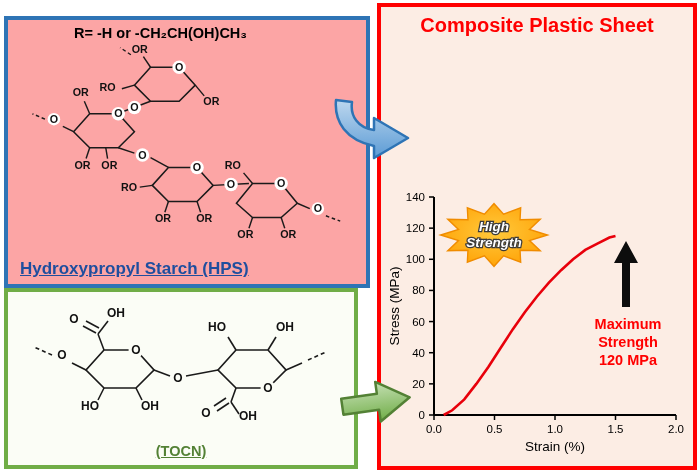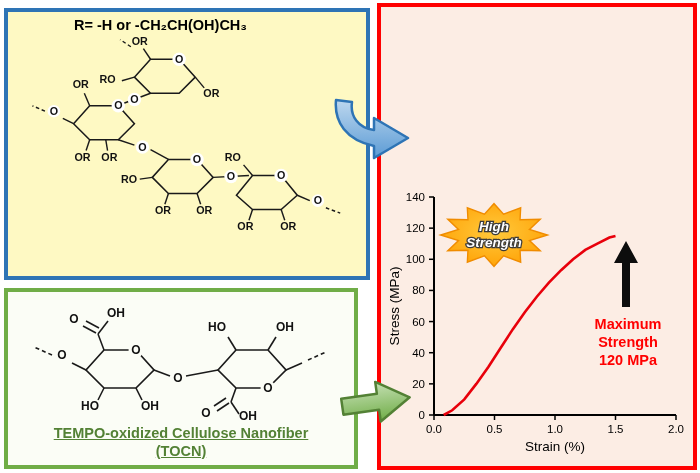--- a/index.html
+++ b/index.html
@@ -1,19 +1,19 @@
 <!DOCTYPE html>
 <html><head>
 <meta charset="utf-8">
 <style>
   html,body{margin:0;padding:0;background:#fff;}
   .page{position:relative;width:700px;height:473px;background:#ffffff;
         font-family:"Liberation Sans",sans-serif;overflow:hidden;}
   .panel{position:absolute;box-sizing:border-box;}
-  .hps-panel{left:4px;top:8px;width:366px;height:272px;border:4px solid #2E74B5;background:#fef9c3;}
+  .hps-panel{left:4px;top:16px;width:366px;height:272px;border:4px solid #2E74B5;background:#fca5a5;}
   .r-note{position:absolute;top:5px;left:66px;font-size:14.5px;font-weight:bold;color:#000;white-space:nowrap;}
   .hps-name{position:absolute;bottom:5px;left:12px;font-size:17px;font-weight:bold;
             color:#1F4E9E;text-decoration:underline;}
   .tocn-panel{left:4px;top:288px;width:354px;height:181px;border:4px solid #70AD47;background:#FBFDF6;}
   .tocn-name{position:absolute;bottom:5px;left:0;width:100%;text-align:center;font-size:14.5px;
              font-weight:bold;color:#538135;text-decoration:underline;line-height:1.25;}
   .composite-panel{left:377px;top:3px;width:320px;height:467px;border:4px solid #FF0000;background:#FCEDE4;}
   .composite-title{position:absolute;top:7px;left:0;width:100%;text-align:center;
                    font-size:20px;font-weight:bold;color:#FF0000;}
   .photo{position:absolute;left:6px;top:36px;width:300px;height:140px;overflow:hidden;
@@ -136,20 +136,21 @@
         <text class="atom" x="188" y="142">O</text>
         <text class="atom" x="226" y="161">O</text>
         <text class="atom" x="228" y="140">RO</text>
         <text class="atom" x="242" y="217">OR</text>
         <text class="atom" x="290" y="217">OR</text>
         <text class="atom" x="282" y="160">O</text>
         <text class="atom" x="323" y="188">O</text>
       </g>
     </svg>
 
+    <div class="hps-name">Hydroxypropyl Starch (HPS)</div>
   </div>
 
   <div class="panel tocn-panel">
     <svg width="344" height="126" viewBox="0 -8 344 126" style="position:absolute;left:4px;top:6px">
       <g>
         <polygon class="ring" points="74,64 92,44 124,44 142,64 124,82 92,82"></polygon>
         <polygon class="ring" points="206,64 224,44 256,44 274,64 256,82 224,82"></polygon>
 
         <line class="bond" x1="92" y1="44" x2="86" y2="28"></line>
         <line class="bond" x1="84" y1="27" x2="71" y2="20"></line>
@@ -189,26 +190,27 @@
         <text class="atom" x="138" y="104">OH</text>
         <text class="atom" x="166" y="76">O</text>
         <text class="atom" x="205" y="25">HO</text>
         <text class="atom" x="273" y="25">OH</text>
         <text class="atom" x="256" y="86">O</text>
         <text class="atom" x="194" y="111">O</text>
         <text class="atom" x="236" y="114">OH</text>
       </g>
     </svg>
     <div class="tocn-name">
-      <span>TEMPO-oxidized Cellulose Nanofiber</span><br>
+      <br>
       <span>(TOCN)</span>
     </div>
   </div>
 
   <div class="panel composite-panel">
+    <div class="composite-title">Composite Plastic Sheet</div>
 
 
     <svg class="chart-svg" width="306" height="280" viewBox="0 0 306 280">
 
       <line class="axis" x1="50" y1="12" x2="50" y2="230"></line>
       <line class="axis" x1="50" y1="230" x2="292" y2="230"></line>
       <g id="x-ticks">
           <line x1="50" y1="230" x2="50" y2="235" class="tick-mark"></line>
           <text x="50" y="248" text-anchor="middle" class="tick-label">0.0</text>
           <line x1="110.5" y1="230" x2="110.5" y2="235" class="tick-mark"></line>

